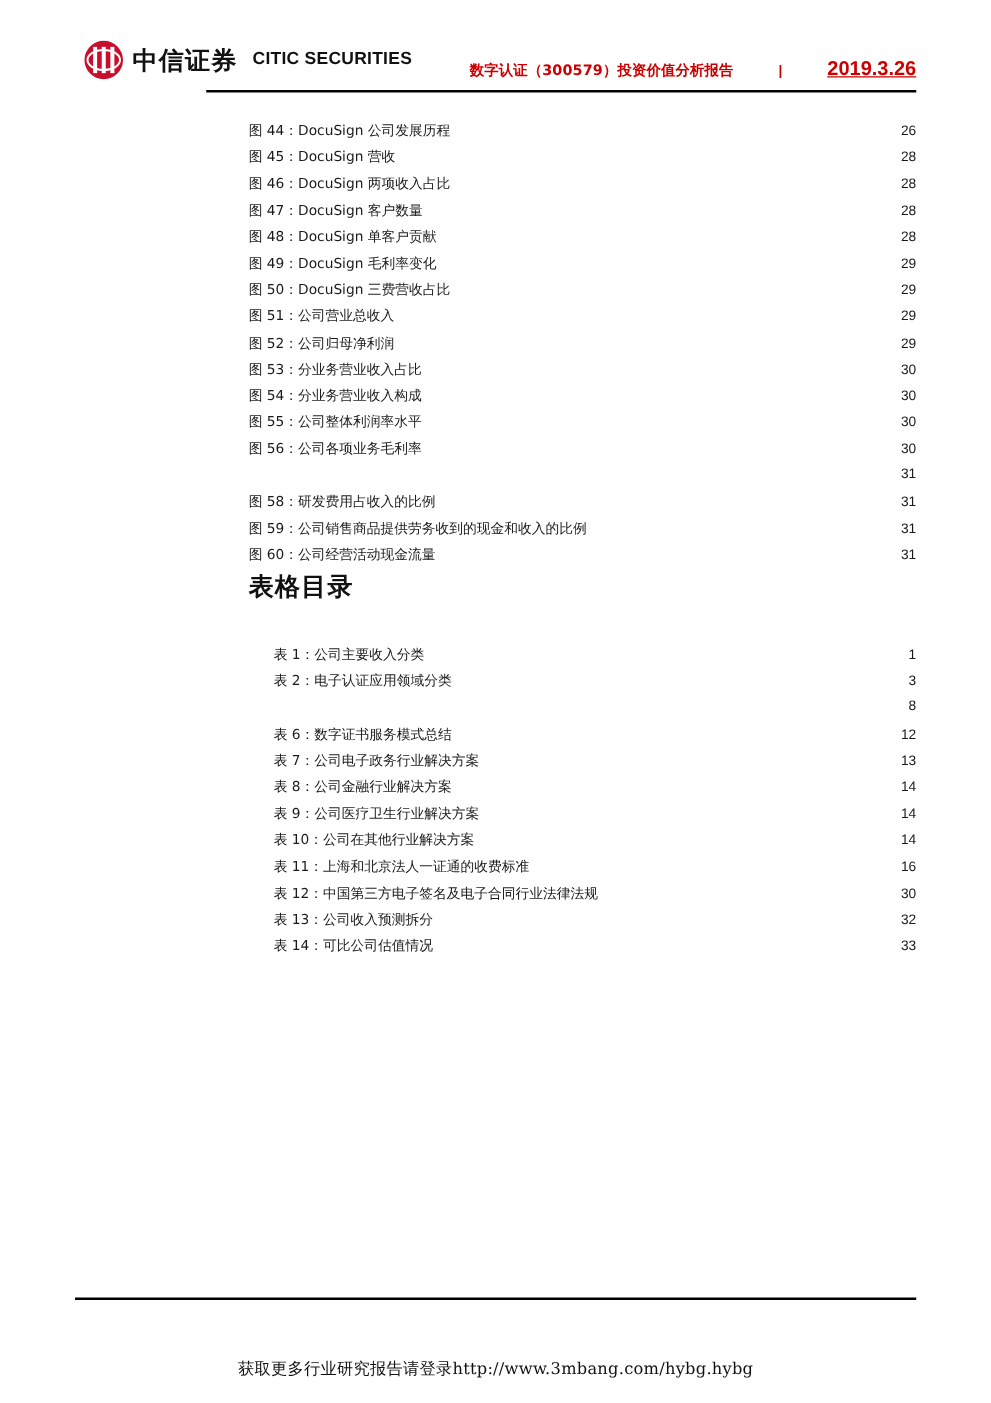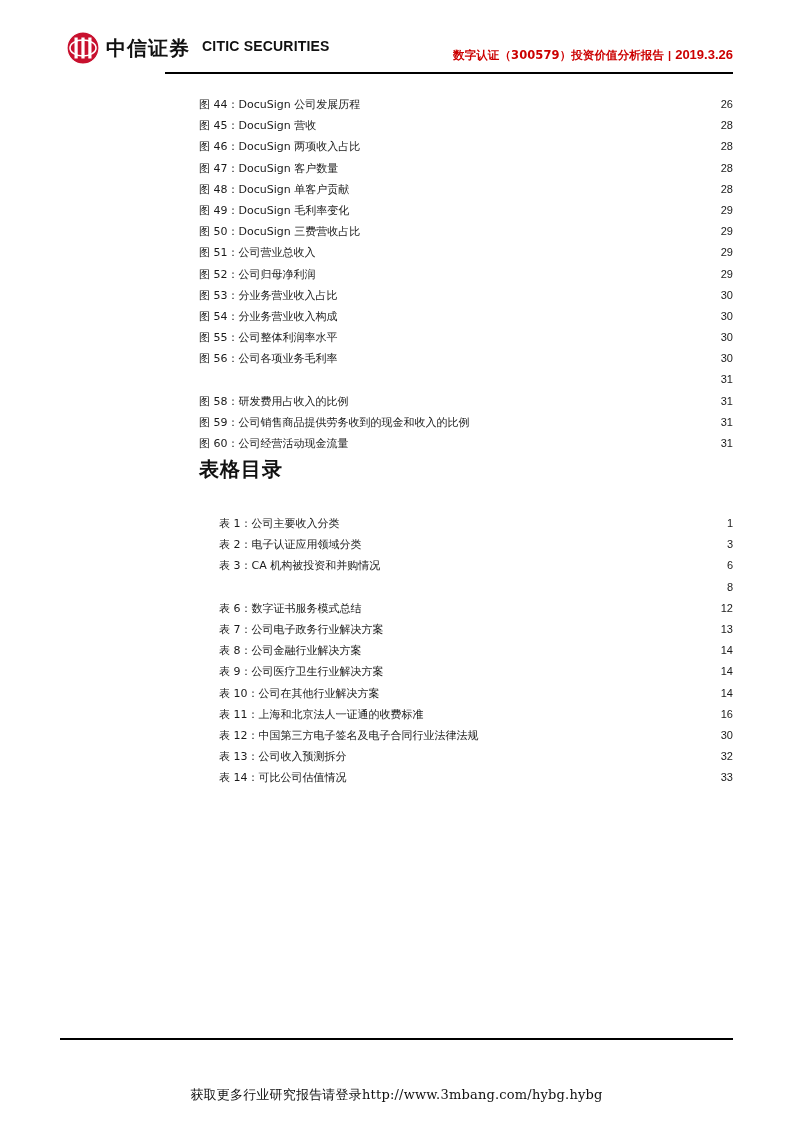--- a/index.html
+++ b/index.html
@@ -64,39 +64,41 @@
     margin-left: 12px;
   }
 
   .header-right {
     position: absolute;
     right: 60px;
     top: 47px;
     display: flex;
     align-items: baseline;
     white-space: nowrap;
+    gap: 32px;
   }
   .header-title {
     font-family: "DejaVu Sans", sans-serif;
     font-size: 11.5px;
     font-weight: bold;
     color: #cc0000;
     letter-spacing: 0.1px;
   }
   .header-sep {
     font-size: 11px;
     font-weight: bold;
     color: #cc0000;
     margin: 0 4px;
   }
   .header-date {
     font-family: "Liberation Sans", sans-serif;
-    font-size: 13px;
+    font-size: 16px;
     font-weight: bold;
     color: #cc0000;
+    text-decoration: underline;
   }
   .header-rule {
     position: absolute;
     left: 165px;
     right: 60px;
     top: 72px;
     height: 2px;
     background: #000000;
   }
 
@@ -324,25 +326,20 @@
         <span class="label">表 1：公司主要收入分类</span>
         <span class="leader"></span>
         <span class="pageno">1</span>
       </li>
       <li class="toc-entry">
         <span class="label">表 2：电子认证应用领域分类</span>
         <span class="leader"></span>
         <span class="pageno">3</span>
       </li>
       <li class="toc-entry">
-        <span class="label">表 3：CA 机构被投资和并购情况</span>
-        <span class="leader"></span>
-        <span class="pageno">6</span>
-      </li>
-      <li class="toc-entry">
         <span class="leader"></span>
         <span class="pageno">8</span>
       </li>
       <li class="toc-entry">
         <span class="label">表 6：数字证书服务模式总结</span>
         <span class="leader"></span>
         <span class="pageno">12</span>
       </li>
       <li class="toc-entry">
         <span class="label">表 7：公司电子政务行业解决方案</span>

